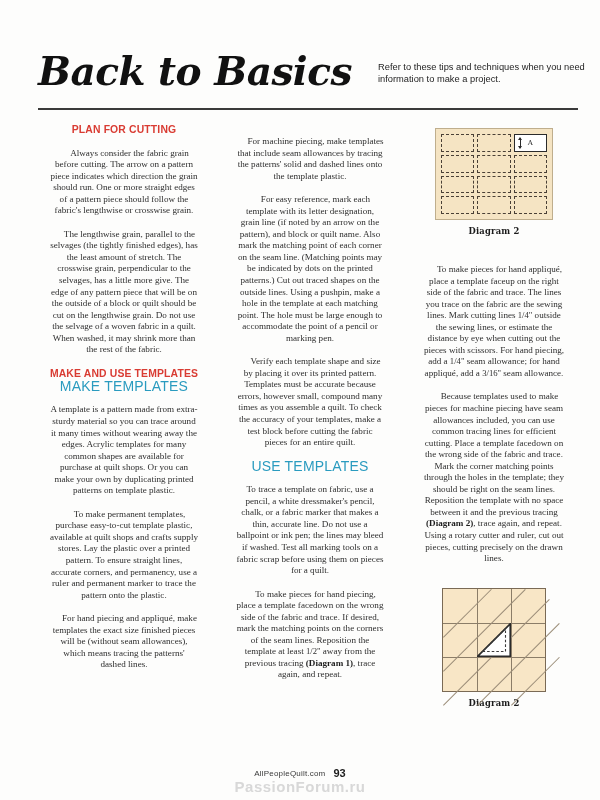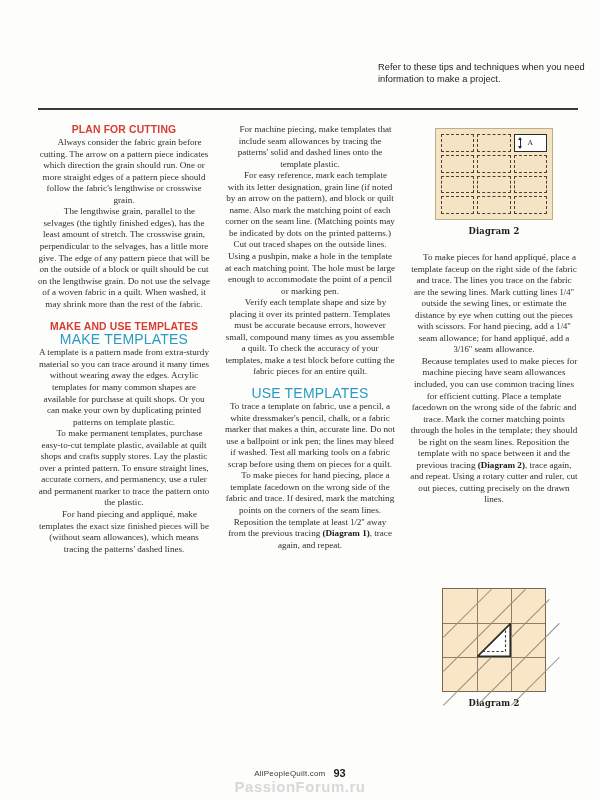--- a/index.html
+++ b/index.html
@@ -55,21 +55,21 @@
     font-size:9.1px;
     line-height:11.55px;
     color:#2e2e2e;
     text-align:center;
   }
   .col1{ left:38px; width:172px; }
   .col2{ left:224px; width:172px; }
   .col3{ left:410px; width:168px; }
 
   .col p{
-    margin:0;
+    margin:12px;
     text-indent:0;
   }
   .col p.ind{ text-indent:11px; }
 
   h2.sec{
     margin:0 0 1.5px 0;
     font-family:"Liberation Sans", sans-serif;
     font-weight:bold;
     font-size:10.4px;
     letter-spacing:0.15px;
@@ -209,20 +209,21 @@
     letter-spacing:0.5px;
     color:#d8d8d8;
   }
 </style>
 </head>
 <body>
 
 <div class="page">
 
   <div class="masthead">
+    <div class="title">Back to Basics</div>
     <div class="deck">Refer to these tips and techniques when you need information to make a project.</div>
   </div>
   <div class="rule-top"></div>
 
   <div class="col col1">
     <h2 class="sec">PLAN FOR CUTTING</h2>
     <p class="ind">Always consider the fabric grain before cutting. The arrow on a pattern piece indicates which direction the grain should run. One or more straight edges of a pattern piece should follow the fabric's lengthwise or crosswise grain.</p>
     <p class="ind">The lengthwise grain, parallel to the selvages (the tightly finished edges), has the least amount of stretch. The crosswise grain, perpendicular to the selvages, has a little more give. The edge of any pattern piece that will be on the outside of a block or quilt should be cut on the lengthwise grain. Do not use the selvage of a woven fabric in a quilt. When washed, it may shrink more than the rest of the fabric.</p>
     <h2 class="sec spaced">MAKE AND USE TEMPLATES</h2>
     <h3 class="sub">MAKE TEMPLATES</h3>

